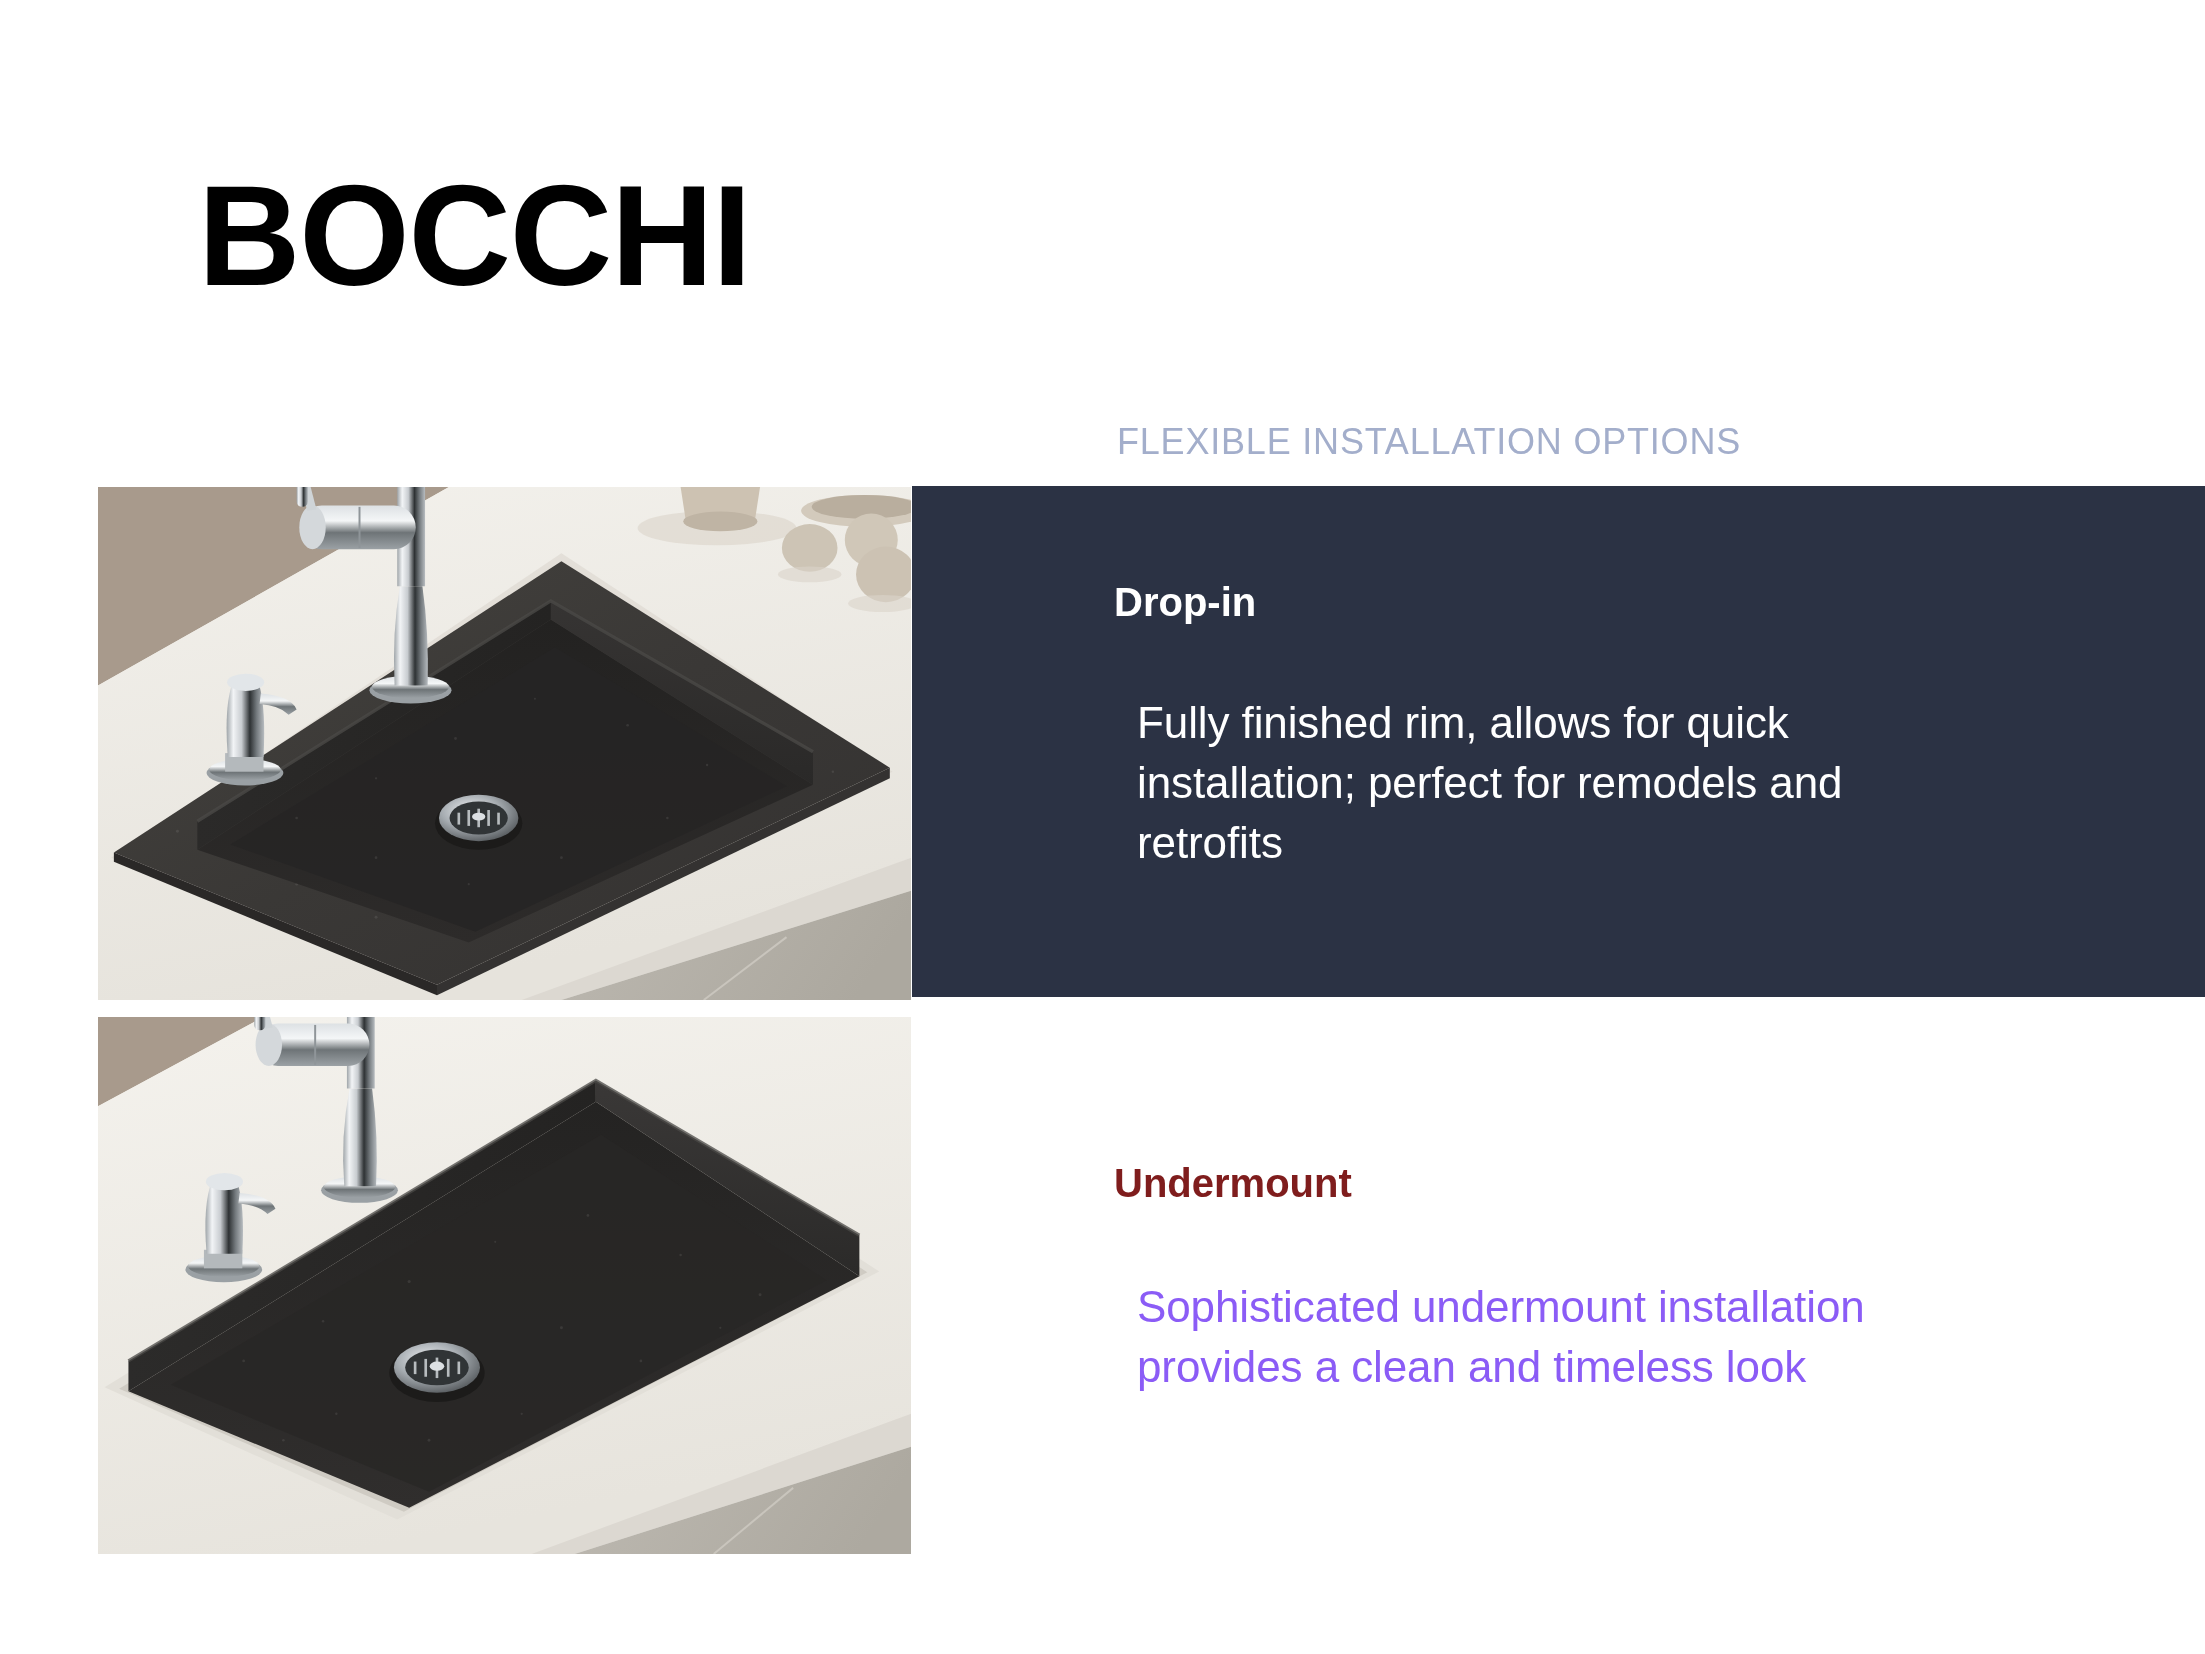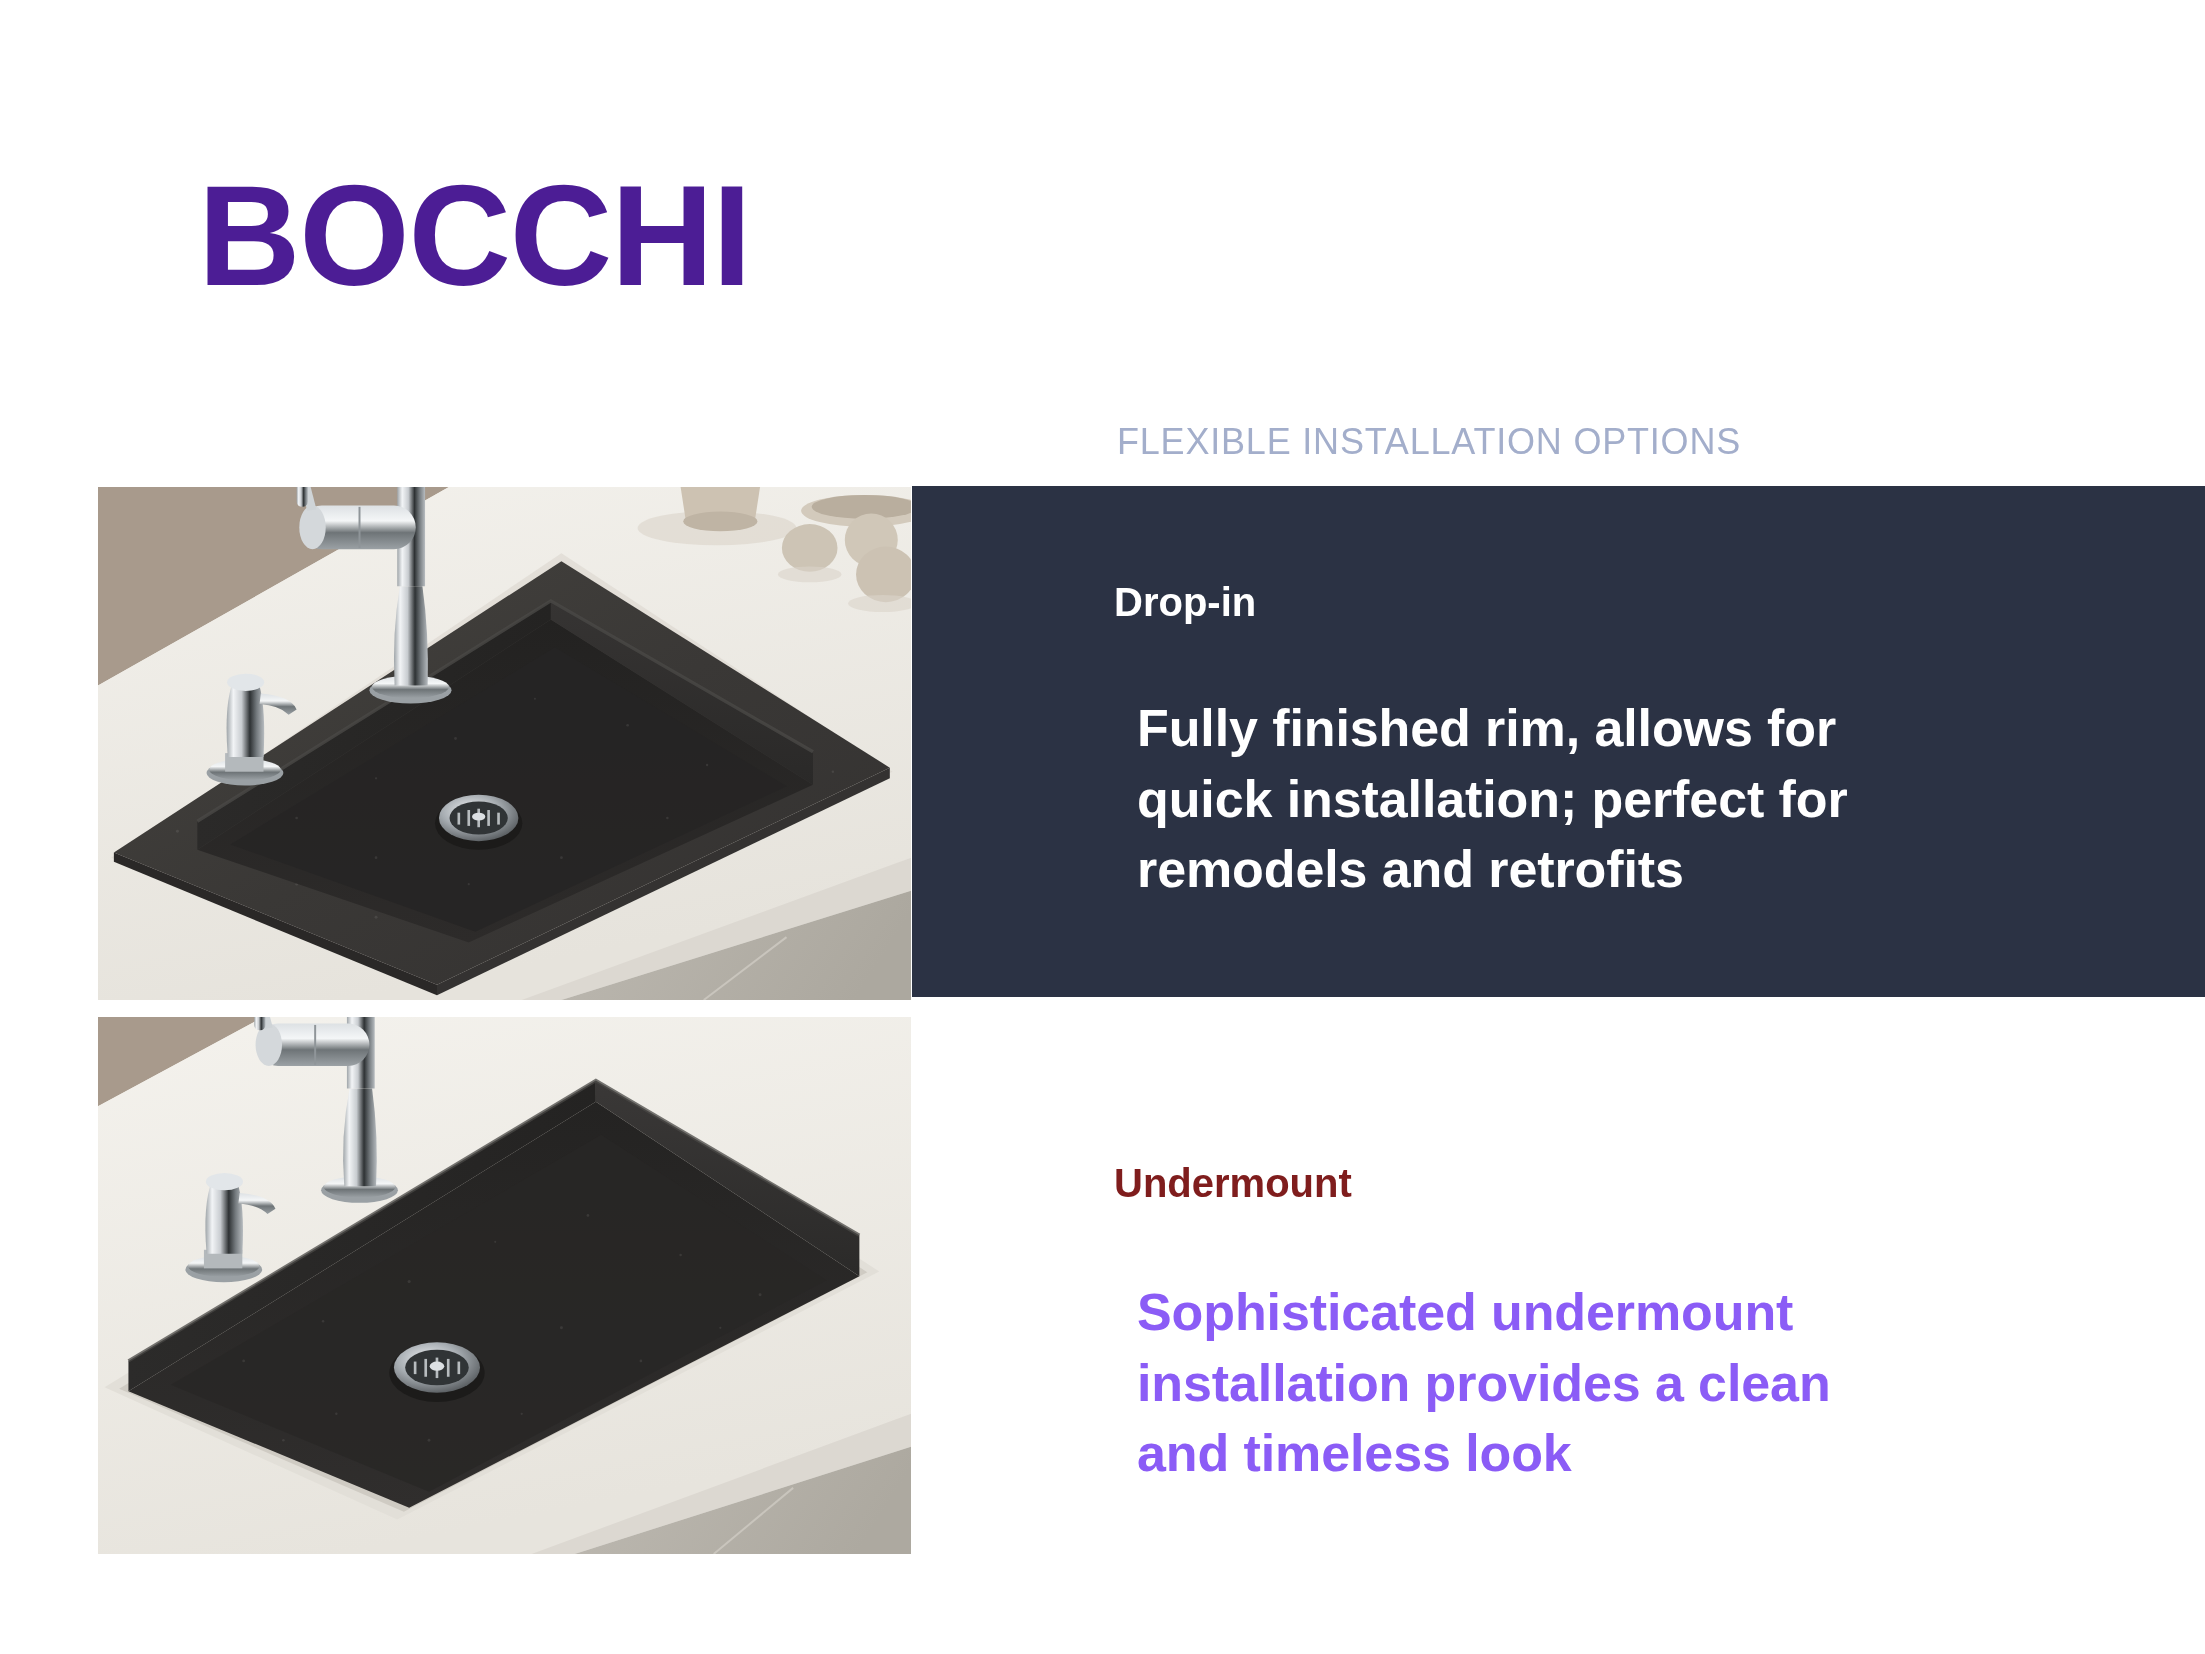--- a/index.html
+++ b/index.html
@@ -19,21 +19,21 @@
   
   .logo {
     position: absolute;
     left: 198px;
     top: 165px;
     font-family: "Liberation Sans", sans-serif;
     font-weight: 700;
     font-size: 142px;
     letter-spacing: -1.3px;
     line-height: 1;
-    color: #4c1d95;
+    color: #000000;
     white-space: nowrap;
   }
 
   
   .eyebrow {
     position: absolute;
     left: 1117px;
     top: 421px;
     font-family: "Liberation Sans", sans-serif;
     font-weight: 400;
@@ -58,22 +58,22 @@
     position: absolute;
     font-family: "Liberation Sans", sans-serif;
     font-weight: 700;
     font-size: 40px;
     line-height: 1.1;
     white-space: nowrap;
   }
   .block-body {
     position: absolute;
     font-family: "Liberation Sans", sans-serif;
-    font-weight: 700;
-    font-size: 52px;
+    font-weight: 400;
+    font-size: 44px;
     line-height: 1.36;
     letter-spacing: -0.1px;
   }
   .drop-title  { left: 1114px; top: 580px;  color: #ffffff; text-align: center; }
   .drop-body   { left: 1137px; top: 693px; color: #ffffff; width: 728px; }
   .under-title { left: 1114px; top: 1161px; color: #7f1d1d; }
   .under-body  { left: 1137px; top: 1277px; color: #8b5cf6; width: 761px; }
 
   
   .photo {

